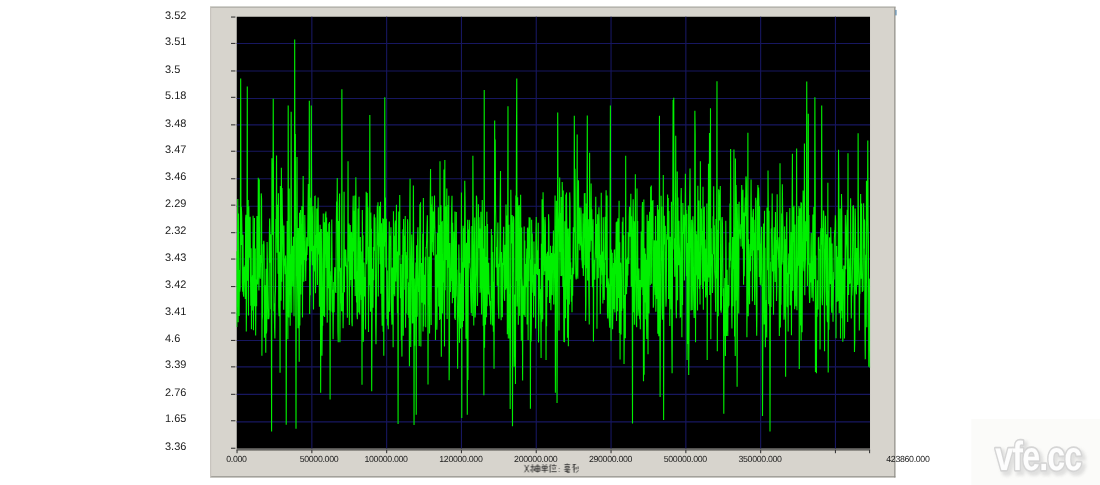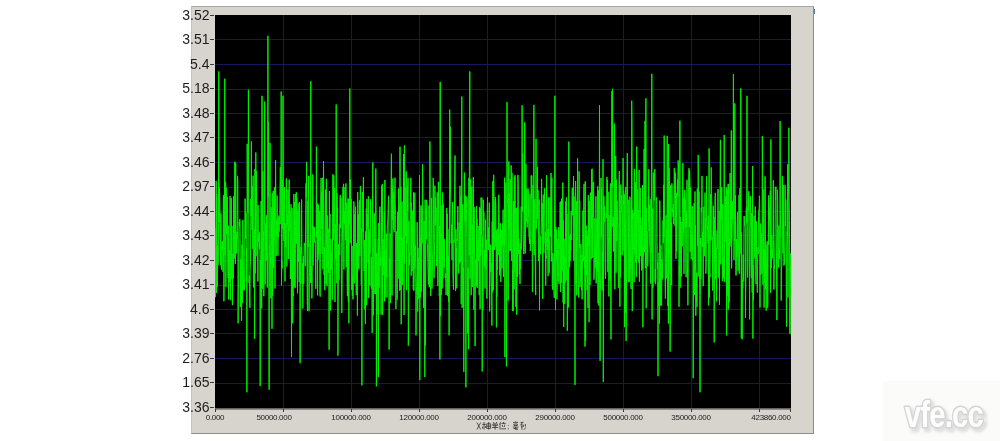--- a/index.html
+++ b/index.html
@@ -1,19 +1,19 @@
 <!DOCTYPE html>
 <html><head><meta charset="utf-8"><style>
 *{margin:0;padding:0;box-sizing:border-box}
 html,body{width:1000px;height:441px;background:#ffffff;overflow:hidden;font-family:"Liberation Sans",sans-serif;}
 #panel{position:absolute;left:191px;top:6px;width:623px;height:428px;background:#d7d4cd;
  border-top:1px solid #a9a7a1;border-left:1px solid #c6c3bc;border-right:1px solid #8e8c86;border-bottom:1px solid #8e8c86;}
 #plot{position:absolute;left:215px;top:15px;}
 #pshadow{position:absolute;left:215px;top:408px;width:576px;height:2px;background:linear-gradient(#4f4f4f,#a5a29b);}
-.yl{position:absolute;left:150px;width:59.5px;text-align:right;font-size:14px;line-height:8px;color:#1c1c1c;will-change:transform;}
+.yl{position:absolute;left:150px;width:59.5px;text-align:left;font-size:10px;line-height:8px;color:#1c1c1c;will-change:transform;}
 .yt{position:absolute;left:210px;width:4px;height:1px;background:#3a3a3a;}
 .xl{position:absolute;top:413.6px;width:90px;text-align:center;font-size:8px;line-height:8px;letter-spacing:-0.3px;color:#1c1c1c;will-change:transform;}
 .xt{position:absolute;top:408.6px;width:1px;height:3px;background:#3a3a3a;}
 #unit{position:absolute;left:476px;top:420px;}
 #bluemark{position:absolute;left:814px;top:9px;width:1px;height:5px;background:#4c80a8;}
 #wmbox{position:absolute;left:883px;top:381px;width:117px;height:60px;background:#fbfbf9;}
 #wm{position:absolute;left:840px;top:390px;}
 </style></head><body>
 <div id="panel"></div>
 <svg id="plot" width="576" height="393" viewBox="0 0 576 393">
@@ -43,69 +43,69 @@
 <line x1="476.5" y1="0" x2="476.5" y2="393"></line>
 <line x1="544.5" y1="0" x2="544.5" y2="393"></line>
 </g>
 <polyline points="0.0,213.3 0.3,282.2 0.6,240.2 0.9,205.6 1.2,165.9 1.5,277.9 1.8,179.2 2.1,228.9 2.4,272.2 2.7,230.5 3.0,250.2 3.3,246.4 3.5,208.5 3.8,56.4 4.1,207.8 4.4,172.9 4.7,181.0 5.0,198.9 5.3,242.1 5.6,250.1 5.9,198.4 6.2,251.9 6.5,254.7 6.8,243.2 7.1,227.4 7.4,234.8 7.7,226.1 8.0,256.9 8.3,183.6 8.6,180.2 8.9,286.3 9.2,255.2 9.5,194.3 9.8,63.7 10.0,236.6 10.3,240.2 10.6,166.9 10.9,271.9 11.2,172.6 11.5,200.8 11.8,219.2 12.1,185.4 12.4,182.0 12.7,231.0 13.0,263.0 13.3,210.7 13.6,284.4 13.9,237.0 14.2,250.8 14.5,235.2 14.8,267.2 15.1,181.1 15.4,285.2 15.7,258.3 16.0,250.9 16.3,183.1 16.6,263.5 16.8,214.8 17.1,211.0 17.4,290.1 17.7,258.2 18.0,239.0 18.3,263.5 18.6,181.3 18.9,195.9 19.2,243.7 19.5,219.2 19.8,146.6 20.1,211.5 20.4,249.0 20.7,147.9 21.0,237.2 21.3,219.1 21.6,238.4 21.9,216.8 22.2,224.0 22.5,160.8 22.8,166.0 23.1,308.4 23.3,276.3 23.6,273.0 23.9,228.4 24.2,207.1 24.5,211.3 24.8,203.9 25.1,208.5 25.4,292.0 25.7,246.8 26.0,244.3 26.3,272.6 26.6,305.7 26.9,229.4 27.2,288.1 27.5,285.2 27.8,205.0 28.1,222.5 28.4,250.4 28.7,275.3 29.0,265.8 29.3,275.2 29.6,272.0 29.8,208.6 30.1,183.6 30.4,195.8 30.7,223.8 31.0,197.9 31.3,266.2 31.6,233.6 31.9,377.3 32.2,128.8 32.5,193.8 32.8,198.3 33.1,184.2 33.4,74.7 33.7,185.6 34.0,267.9 34.3,260.6 34.6,282.3 34.9,292.8 35.2,255.2 35.5,246.8 35.8,184.1 36.1,201.0 36.4,126.3 36.6,181.7 36.9,214.8 37.2,171.1 37.5,191.4 37.8,233.8 38.1,160.7 38.4,264.4 38.7,272.4 39.0,224.4 39.3,213.9 39.6,323.9 39.9,154.0 40.2,180.3 40.5,258.4 40.8,137.5 41.1,241.2 41.4,155.9 41.7,182.6 42.0,190.2 42.3,211.8 42.6,233.6 42.9,266.5 43.1,190.1 43.4,226.6 43.7,220.0 44.0,220.9 44.3,234.2 44.6,217.2 44.9,229.0 45.2,371.1 45.5,245.0 45.8,272.8 46.1,186.0 46.4,243.7 46.7,293.4 47.0,80.8 47.3,245.0 47.6,273.7 47.9,156.3 48.2,218.8 48.5,216.1 48.8,281.2 49.1,243.7 49.4,200.0 49.7,86.5 49.9,180.6 50.2,269.4 50.5,208.7 50.8,234.9 51.1,208.4 51.4,245.4 51.7,200.3 52.0,243.9 52.3,272.5 52.6,236.5 52.9,20.8 53.2,182.1 53.5,106.8 53.8,214.3 54.1,374.7 54.4,230.8 54.7,231.5 55.0,127.8 55.3,224.7 55.6,254.1 55.9,283.3 56.2,192.2 56.4,203.9 56.7,231.5 57.0,313.8 57.3,178.3 57.6,280.9 57.9,240.0 58.2,175.8 58.5,252.7 58.8,188.7 59.1,225.4 59.4,172.3 59.7,213.8 60.0,273.6 60.3,195.0 60.6,145.1 60.9,211.1 61.2,241.1 61.5,204.6 61.8,221.3 62.1,180.5 62.4,201.4 62.7,222.7 62.9,240.5 63.2,219.8 63.5,222.3 63.8,200.6 64.1,216.8 64.4,202.5 64.7,208.9 65.0,173.9 65.3,152.2 65.6,165.3 65.9,209.2 66.2,76.5 66.5,270.4 66.8,246.0 67.1,253.4 67.4,164.7 67.7,213.4 68.0,80.8 68.3,177.0 68.6,210.1 68.9,226.2 69.2,188.4 69.5,172.3 69.7,234.3 70.0,266.4 70.3,208.3 70.6,231.9 70.9,225.3 71.2,163.6 71.5,163.4 71.8,251.5 72.1,238.1 72.4,198.6 72.7,210.3 73.0,174.6 73.3,196.1 73.6,244.0 73.9,183.5 74.2,164.6 74.5,198.4 74.8,216.3 75.1,195.9 75.4,263.9 75.7,239.6 76.0,189.3 76.2,203.5 76.5,342.1 76.8,226.8 77.1,193.1 77.4,223.7 77.7,308.3 78.0,277.8 78.3,281.2 78.6,227.4 78.9,179.0 79.2,272.0 79.5,200.3 79.8,187.1 80.1,273.2 80.4,233.6 80.7,179.2 81.0,188.6 81.3,177.3 81.6,228.7 81.9,182.7 82.2,259.3 82.5,278.3 82.8,195.7 83.0,246.5 83.3,233.0 83.6,247.0 83.9,188.2 84.2,267.0 84.5,186.9 84.8,200.6 85.1,348.2 85.4,235.5 85.7,268.2 86.0,231.5 86.3,239.4 86.6,184.5 86.9,228.5 87.2,269.0 87.5,248.5 87.8,293.5 88.1,266.5 88.4,241.4 88.7,268.9 89.0,240.8 89.3,227.9 89.5,229.3 89.8,232.1 90.1,250.2 90.4,251.3 90.7,189.6 91.0,168.3 91.3,181.8 91.6,146.9 91.9,219.5 92.2,286.5 92.5,296.1 92.8,185.9 93.1,231.9 93.4,173.3 93.7,160.9 94.0,296.2 94.3,261.8 94.6,257.4 94.9,228.4 95.2,230.7 95.5,267.7 95.8,66.2 96.0,268.2 96.3,264.9 96.6,251.2 96.9,283.4 97.2,264.8 97.5,206.1 97.8,159.4 98.1,250.7 98.4,216.5 98.7,211.5 99.0,227.0 99.3,212.0 99.6,221.9 99.9,227.6 100.2,226.4 100.5,243.5 100.8,273.8 101.1,223.7 101.4,131.6 101.7,222.7 102.0,210.9 102.3,188.2 102.6,280.4 102.8,199.7 103.1,244.7 103.4,189.6 103.7,239.5 104.0,237.8 104.3,195.8 104.6,197.0 104.9,277.7 105.2,281.6 105.5,220.3 105.8,177.2 106.1,163.0 106.4,213.7 106.7,176.6 107.0,238.9 107.3,220.9 107.6,162.8 107.9,254.2 108.2,211.0 108.5,146.2 108.8,187.5 109.1,260.0 109.3,231.9 109.6,271.7 109.9,275.2 110.2,209.2 110.5,174.6 110.8,191.6 111.1,269.0 111.4,163.8 111.7,243.1 112.0,271.0 112.3,249.2 112.6,200.5 112.9,252.9 113.2,245.0 113.5,257.7 113.8,213.7 114.1,334.7 114.4,176.0 114.7,220.2 115.0,198.9 115.3,295.7 115.6,229.8 115.9,223.7 116.1,232.8 116.4,254.5 116.7,238.7 117.0,236.8 117.3,284.6 117.6,201.2 117.9,159.3 118.2,225.1 118.5,220.3 118.8,160.4 119.1,184.2 119.4,173.4 119.7,227.8 120.0,286.9 120.3,209.4 120.6,226.7 120.9,244.4 121.2,89.5 121.5,246.2 121.8,268.3 122.1,178.3 122.4,210.5 122.6,192.9 122.9,340.6 123.2,285.5 123.5,229.4 123.8,256.0 124.1,264.8 124.4,209.6 124.7,239.8 125.0,183.5 125.3,179.8 125.6,213.0 125.9,182.8 126.2,215.5 126.5,278.0 126.8,298.0 127.1,270.3 127.4,226.3 127.7,192.2 128.0,171.8 128.3,208.0 128.6,168.8 128.9,254.5 129.1,219.1 129.4,196.4 129.7,209.4 130.0,172.2 130.3,189.4 130.6,225.2 130.9,168.4 131.2,252.1 131.5,238.4 131.8,187.9 132.1,263.0 132.4,281.1 132.7,212.0 133.0,183.4 133.3,286.7 133.6,184.0 133.9,308.3 134.2,188.1 134.5,209.2 134.8,73.5 135.1,204.9 135.4,164.5 135.7,228.1 135.9,199.5 136.2,183.9 136.5,224.7 136.8,274.9 137.1,230.9 137.4,280.9 137.7,260.9 138.0,284.4 138.3,259.1 138.6,210.5 138.9,186.4 139.2,268.4 139.5,199.3 139.8,200.9 140.1,208.6 140.4,191.5 140.7,256.9 141.0,269.9 141.3,280.1 141.6,228.2 141.9,241.0 142.2,255.8 142.4,300.6 142.7,177.1 143.0,252.5 143.3,220.5 143.6,199.4 143.9,254.4 144.2,188.8 144.5,185.4 144.8,240.9 145.1,215.9 145.4,171.1 145.7,210.2 146.0,238.1 146.3,269.8 146.6,213.6 146.9,370.4 147.2,218.2 147.5,177.2 147.8,205.1 148.1,217.1 148.4,162.2 148.7,234.4 149.0,256.1 149.2,253.8 149.5,225.0 149.8,294.2 150.1,284.2 150.4,309.2 150.7,216.5 151.0,256.9 151.3,193.4 151.6,290.2 151.9,184.0 152.2,212.9 152.5,200.9 152.8,199.3 153.1,248.3 153.4,181.3 153.7,282.9 154.0,214.1 154.3,270.1 154.6,217.0 154.9,238.3 155.2,231.8 155.5,184.3 155.7,187.9 156.0,271.3 156.3,241.7 156.6,273.9 156.9,250.3 157.2,317.9 157.5,180.0 157.8,147.4 158.1,270.8 158.4,300.4 158.7,232.1 159.0,220.3 159.3,198.2 159.6,223.5 159.9,279.0 160.2,223.9 160.5,278.9 160.8,153.6 161.1,216.3 161.4,371.3 161.7,238.1 162.0,299.4 162.2,257.0 162.5,273.2 162.8,244.3 163.1,223.7 163.4,362.1 163.7,208.0 164.0,257.8 164.3,272.9 164.6,203.9 164.9,191.6 165.2,226.5 165.5,250.5 165.8,242.3 166.1,299.5 166.4,229.2 166.7,170.7 167.0,215.2 167.3,168.9 167.6,300.1 167.9,228.8 168.2,224.2 168.5,252.2 168.8,260.2 169.0,249.1 169.3,197.5 169.6,286.4 169.9,164.9 170.2,281.8 170.5,247.5 170.8,245.6 171.1,234.7 171.4,261.9 171.7,218.5 172.0,282.6 172.3,210.2 172.6,210.3 172.9,202.2 173.2,190.3 173.5,180.8 173.8,203.1 174.1,334.6 174.4,243.5 174.7,261.9 175.0,218.3 175.3,249.6 175.5,288.1 175.8,269.7 176.1,169.6 176.4,138.7 176.7,207.5 177.0,280.5 177.3,170.8 177.6,205.0 177.9,163.5 178.2,194.5 178.5,214.4 178.8,177.3 179.1,217.2 179.4,184.8 179.7,183.2 180.0,162.7 180.3,190.0 180.6,200.3 180.9,294.0 181.2,223.2 181.5,219.5 181.8,216.3 182.1,284.8 182.3,278.8 182.6,196.9 182.9,245.7 183.2,245.2 183.5,173.5 183.8,263.6 184.1,189.5 184.4,229.6 184.7,275.8 185.0,131.7 185.3,254.7 185.6,274.9 185.9,171.7 186.2,309.3 186.5,242.9 186.8,187.0 187.1,186.7 187.4,270.0 187.7,222.5 188.0,241.7 188.3,221.0 188.6,139.2 188.8,253.8 189.1,300.0 189.4,130.4 189.7,248.8 190.0,181.2 190.3,172.6 190.6,221.3 190.9,211.0 191.2,156.3 191.5,275.1 191.8,198.0 192.1,228.4 192.4,171.4 192.7,195.9 193.0,162.9 193.3,330.7 193.6,303.4 193.9,205.9 194.2,234.3 194.5,250.4 194.8,238.9 195.1,239.3 195.3,193.2 195.6,174.9 195.9,162.9 196.2,260.6 196.5,187.6 196.8,232.3 197.1,256.0 197.4,226.0 197.7,195.6 198.0,202.2 198.3,274.5 198.6,177.3 198.9,275.8 199.2,255.6 199.5,253.6 199.8,177.8 200.1,235.5 200.4,230.2 200.7,254.5 201.0,320.3 201.3,280.3 201.6,271.8 201.9,256.5 202.1,207.2 202.4,224.0 202.7,296.6 203.0,233.0 203.3,263.2 203.6,283.6 203.9,242.9 204.2,256.7 204.5,160.1 204.8,365.1 205.1,223.4 205.4,282.3 205.7,228.3 206.0,190.3 206.3,276.8 206.6,216.9 206.9,192.6 207.2,228.3 207.5,149.3 207.8,168.2 208.1,218.7 208.4,263.0 208.6,293.0 208.9,208.9 209.2,205.7 209.5,258.0 209.8,362.0 210.1,184.7 210.4,330.4 210.7,246.0 211.0,193.6 211.3,224.3 211.6,184.9 211.9,192.5 212.2,227.8 212.5,229.4 212.8,246.5 213.1,259.2 213.4,269.5 213.7,249.1 214.0,190.4 214.3,272.2 214.6,229.7 214.9,126.5 215.2,184.0 215.4,244.6 215.7,280.9 216.0,230.6 216.3,206.9 216.6,182.8 216.9,273.7 217.2,269.8 217.5,244.5 217.8,233.7 218.1,162.9 218.4,165.2 218.7,226.1 219.0,263.1 219.3,250.1 219.6,225.3 219.9,170.7 220.2,210.7 220.5,182.4 220.8,208.4 221.1,192.8 221.4,251.2 221.7,242.7 221.9,244.4 222.2,177.4 222.5,239.6 222.8,270.9 223.1,244.3 223.4,166.8 223.7,206.5 224.0,233.4 224.3,281.2 224.6,211.0 224.9,344.4 225.2,66.9 225.5,301.1 225.8,249.8 226.1,190.4 226.4,280.2 226.7,251.9 227.0,218.7 227.3,273.4 227.6,177.6 227.9,263.5 228.2,188.7 228.4,238.4 228.7,238.8 229.0,252.8 229.3,223.9 229.6,247.1 229.9,253.7 230.2,263.0 230.5,258.7 230.8,266.2 231.1,280.0 231.4,263.4 231.7,193.1 232.0,255.8 232.3,198.6 232.6,281.0 232.9,214.0 233.2,231.8 233.5,286.7 233.8,241.2 234.1,320.3 234.4,258.4 234.7,94.6 235.0,162.6 235.2,111.8 235.5,174.2 235.8,191.0 236.1,228.2 236.4,220.2 236.7,209.5 237.0,244.8 237.3,206.3 237.6,187.2 237.9,259.9 238.2,268.7 238.5,274.7 238.8,224.8 239.1,227.7 239.4,211.5 239.7,168.6 240.0,140.5 240.3,245.4 240.6,276.1 240.9,214.0 241.2,251.4 241.5,233.3 241.7,273.3 242.0,223.8 242.3,225.8 242.6,204.6 242.9,191.2 243.2,237.5 243.5,256.2 243.8,258.5 244.1,207.6 244.4,220.1 244.7,248.4 245.0,170.8 245.3,247.0 245.6,203.6 245.9,180.9 246.2,288.8 246.5,191.9 246.8,81.5 247.1,292.7 247.4,264.4 247.7,189.4 248.0,241.9 248.3,292.7 248.5,252.6 248.8,356.8 249.1,269.6 249.4,157.5 249.7,192.0 250.0,206.4 250.3,192.1 250.6,180.5 250.9,372.4 251.2,223.2 251.5,193.4 251.8,181.6 252.1,185.1 252.4,318.5 252.7,265.6 253.0,252.7 253.3,279.7 253.6,334.2 253.9,162.8 254.2,240.4 254.5,112.0 254.8,56.4 255.0,263.6 255.3,247.7 255.6,164.3 255.9,224.4 256.2,280.2 256.5,172.1 256.8,172.8 257.1,171.5 257.4,272.0 257.7,209.6 258.0,238.6 258.3,162.0 258.6,220.1 258.9,294.8 259.2,191.9 259.5,235.9 259.8,244.1 260.1,331.0 260.4,247.1 260.7,244.8 261.0,247.2 261.3,271.2 261.5,191.0 261.8,271.5 262.1,203.6 262.4,273.1 262.7,232.5 263.0,225.1 263.3,246.2 263.6,225.0 263.9,211.0 264.2,280.1 264.5,192.7 264.8,191.9 265.1,294.1 265.4,193.4 265.7,240.7 266.0,182.6 266.3,189.1 266.6,220.1 266.9,182.7 267.2,356.5 267.5,220.8 267.8,295.5 268.1,277.8 268.3,184.8 268.6,215.3 268.9,197.3 269.2,241.8 269.5,251.2 269.8,235.1 270.1,273.6 270.4,204.5 270.7,254.1 271.0,240.1 271.3,244.9 271.6,224.7 271.9,283.6 272.2,200.7 272.5,182.3 272.8,210.3 273.1,234.1 273.4,212.6 273.7,235.1 274.0,230.3 274.3,187.6 274.6,296.4 274.8,283.3 275.1,247.1 275.4,229.6 275.7,256.8 276.0,247.8 276.3,271.1 276.6,269.7 276.9,310.5 277.2,206.5 277.5,277.4 277.8,166.1 278.1,258.4 278.4,275.2 278.7,159.8 279.0,183.6 279.3,185.2 279.6,235.0 279.9,212.4 280.2,231.6 280.5,182.2 280.8,189.8 281.1,232.4 281.4,312.3 281.6,215.5 281.9,281.7 282.2,218.0 282.5,255.0 282.8,213.8 283.1,239.6 283.4,239.5 283.7,179.8 284.0,187.6 284.3,229.5 284.6,260.4 284.9,217.6 285.2,256.9 285.5,208.4 285.8,267.0 286.1,241.4 286.4,215.1 286.7,228.6 287.0,253.3 287.3,224.7 287.6,208.5 287.9,230.4 288.1,194.6 288.4,261.9 288.7,238.8 289.0,215.5 289.3,231.0 289.6,162.7 289.9,342.0 290.2,227.9 290.5,217.4 290.8,167.6 291.1,223.8 291.4,351.4 291.7,272.4 292.0,87.2 292.3,177.3 292.6,188.3 292.9,198.9 293.2,285.4 293.5,185.8 293.8,146.4 294.1,213.8 294.4,178.6 294.6,203.0 294.9,235.9 295.2,164.0 295.5,236.0 295.8,233.5 296.1,150.4 296.4,164.2 296.7,245.8 297.0,158.1 297.3,233.7 297.6,295.9 297.9,255.7 298.2,296.1 298.5,186.1 298.8,230.6 299.1,274.3 299.4,161.9 299.7,257.2 300.0,160.1 300.3,191.5 300.6,192.5 300.9,292.0 301.2,193.1 301.4,231.1 301.7,299.8 302.0,256.7 302.3,192.6 302.6,261.8 302.9,159.9 303.2,169.1 303.5,238.9 303.8,223.4 304.1,243.4 304.4,259.2 304.7,234.9 305.0,268.9 305.3,228.5 305.6,253.9 305.9,218.2 306.2,191.6 306.5,234.3 306.8,223.8 307.1,90.3 307.4,196.4 307.7,138.3 307.9,160.4 308.2,215.2 308.5,236.4 308.8,239.0 309.1,236.5 309.4,232.6 309.7,107.3 310.0,225.2 310.3,238.4 310.6,194.2 310.9,148.8 311.2,206.5 311.5,187.5 311.8,173.7 312.1,212.6 312.4,204.5 312.7,208.2 313.0,173.6 313.3,177.0 313.6,203.6 313.9,220.7 314.2,222.9 314.5,228.9 314.7,207.6 315.0,179.2 315.3,236.0 315.6,224.4 315.9,225.8 316.2,160.6 316.5,182.7 316.8,160.5 317.1,213.8 317.4,276.8 317.7,261.0 318.0,170.1 318.3,228.9 318.6,184.1 318.9,89.9 319.2,240.0 319.5,191.1 319.8,184.3 320.1,230.8 320.4,260.1 320.7,280.1 321.0,123.8 321.2,213.9 321.5,212.3 321.8,195.6 322.1,181.4 322.4,151.9 322.7,203.8 323.0,175.2 323.3,222.1 323.6,246.1 323.9,209.8 324.2,184.4 324.5,295.4 324.8,230.7 325.1,238.5 325.4,221.2 325.7,239.2 326.0,220.1 326.3,202.0 326.6,163.9 326.9,209.2 327.2,219.5 327.5,188.6 327.7,283.8 328.0,240.4 328.3,179.7 328.6,232.7 328.9,237.9 329.2,192.7 329.5,173.4 329.8,188.9 330.1,228.5 330.4,216.6 330.7,270.5 331.0,241.5 331.3,243.3 331.6,160.3 331.9,230.8 332.2,223.9 332.5,235.2 332.8,213.6 333.1,260.9 333.4,182.4 333.7,216.9 334.0,252.4 334.3,257.7 334.5,223.9 334.8,235.1 335.1,182.1 335.4,221.4 335.7,210.9 336.0,158.0 336.3,246.4 336.6,180.0 336.9,162.7 337.2,268.4 337.5,274.6 337.8,238.1 338.1,241.9 338.4,244.2 338.7,273.1 339.0,276.7 339.3,282.9 339.6,186.3 339.9,80.8 340.2,249.3 340.5,295.0 340.8,211.9 341.0,244.8 341.3,229.9 341.6,214.7 341.9,284.4 342.2,265.5 342.5,234.6 342.8,224.1 343.1,266.2 343.4,212.4 343.7,212.3 344.0,269.0 344.3,234.9 344.6,229.3 344.9,215.8 345.2,187.0 345.5,276.9 345.8,186.3 346.1,244.5 346.4,268.0 346.7,183.5 347.0,225.4 347.3,255.8 347.6,209.8 347.8,167.6 348.1,287.7 348.4,205.2 348.7,311.9 349.0,223.7 349.3,224.8 349.6,289.0 349.9,243.3 350.2,267.8 350.5,222.6 350.8,186.5 351.1,220.1 351.4,182.4 351.7,265.4 352.0,198.9 352.3,315.8 352.6,281.0 352.9,253.2 353.2,270.4 353.5,292.4 353.8,126.6 354.1,247.2 354.3,229.7 354.6,252.5 354.9,220.7 355.2,245.8 355.5,219.2 355.8,235.5 356.1,196.1 356.4,221.3 356.7,224.9 357.0,181.8 357.3,172.9 357.6,200.3 357.9,174.6 358.2,187.4 358.5,161.2 358.8,245.6 359.1,181.5 359.4,204.3 359.7,212.1 360.0,369.9 360.3,186.3 360.6,166.1 360.8,184.5 361.1,268.9 361.4,186.1 361.7,280.3 362.0,222.0 362.3,225.4 362.6,143.3 362.9,237.1 363.2,265.7 363.5,279.9 363.8,282.5 364.1,156.4 364.4,232.9 364.7,185.9 365.0,272.0 365.3,263.2 365.6,248.3 365.9,229.1 366.2,264.5 366.5,275.2 366.8,239.6 367.1,284.3 367.4,245.1 367.6,248.4 367.9,195.5 368.2,234.3 368.5,246.1 368.8,175.3 369.1,168.7 369.4,253.2 369.7,240.7 370.0,331.6 370.3,166.3 370.6,325.6 370.9,219.8 371.2,210.7 371.5,260.1 371.8,215.7 372.1,275.2 372.4,221.1 372.7,267.9 373.0,293.1 373.3,180.2 373.6,231.2 373.9,220.7 374.1,307.1 374.4,185.9 374.7,209.7 375.0,270.1 375.3,185.8 375.6,177.6 375.9,199.5 376.2,244.3 376.5,154.7 376.8,212.9 377.1,153.7 377.4,242.9 377.7,184.8 378.0,167.8 378.3,202.2 378.6,166.9 378.9,264.7 379.2,261.9 379.5,242.9 379.8,203.4 380.1,215.0 380.4,242.1 380.7,253.2 380.9,181.3 381.2,268.4 381.5,245.7 381.8,203.6 382.1,244.8 382.4,256.7 382.7,171.4 383.0,288.4 383.3,175.5 383.6,257.4 383.9,290.7 384.2,255.0 384.5,90.3 384.8,251.5 385.1,345.9 385.4,275.7 385.7,262.7 386.0,162.9 386.3,222.2 386.6,172.8 386.9,230.3 387.2,275.6 387.4,236.9 387.7,271.7 388.0,144.2 388.3,366.9 388.6,209.7 388.9,181.1 389.2,207.2 389.5,191.4 389.8,191.1 390.1,246.0 390.4,263.8 390.7,258.3 391.0,203.9 391.3,197.8 391.6,203.0 391.9,161.9 392.2,194.3 392.5,164.9 392.8,256.8 393.1,176.8 393.4,229.8 393.7,223.9 393.9,281.4 394.2,200.3 394.5,221.3 394.8,230.5 395.1,266.1 395.4,168.5 395.7,285.5 396.0,324.4 396.3,246.9 396.6,178.1 396.9,76.0 397.2,171.6 397.5,73.8 397.8,211.9 398.1,201.7 398.4,236.5 398.7,202.2 399.0,224.5 399.3,108.5 399.6,266.0 399.9,274.3 400.2,244.3 400.5,208.3 400.7,140.8 401.0,257.9 401.3,164.6 401.6,217.5 401.9,226.2 402.2,185.7 402.5,206.4 402.8,214.6 403.1,244.4 403.4,273.1 403.7,272.7 404.0,172.1 404.3,156.0 404.6,194.1 404.9,291.6 405.2,196.1 405.5,262.2 405.8,169.6 406.1,197.6 406.4,181.0 406.7,180.2 407.0,189.1 407.2,240.1 407.5,211.4 407.8,183.3 408.1,143.0 408.4,190.0 408.7,175.8 409.0,236.1 409.3,179.3 409.6,312.2 409.9,206.0 410.2,244.1 410.5,297.7 410.8,171.9 411.1,326.0 411.4,287.1 411.7,236.3 412.0,162.8 412.3,138.1 412.6,190.5 412.9,216.2 413.2,267.2 413.5,212.5 413.8,184.8 414.0,198.3 414.3,266.9 414.6,228.0 414.9,181.7 415.2,192.9 415.5,248.1 415.8,266.9 416.1,274.0 416.4,255.3 416.7,85.7 417.0,108.3 417.3,296.1 417.6,195.0 417.9,204.4 418.2,197.9 418.5,234.8 418.8,235.6 419.1,267.2 419.4,153.9 419.7,238.9 420.0,222.7 420.3,167.3 420.5,217.8 420.8,247.6 421.1,225.4 421.4,261.9 421.7,131.5 422.0,244.3 422.3,216.2 422.6,174.5 422.9,208.0 423.2,195.0 423.5,211.9 423.8,247.8 424.1,154.8 424.4,266.7 424.7,213.7 425.0,180.8 425.3,173.0 425.6,240.8 425.9,202.8 426.2,233.5 426.5,255.4 426.8,210.8 427.0,249.2 427.3,253.4 427.6,170.1 427.9,312.2 428.2,230.9 428.5,241.4 428.8,222.3 429.1,133.9 429.4,237.3 429.7,211.6 430.0,105.9 430.3,253.2 430.6,242.3 430.9,83.3 431.2,293.3 431.5,192.6 431.8,226.4 432.1,216.2 432.4,224.2 432.7,251.4 433.0,241.8 433.3,181.6 433.6,206.3 433.8,154.4 434.1,216.1 434.4,189.8 434.7,231.7 435.0,237.0 435.3,250.4 435.6,268.5 435.9,184.1 436.2,238.2 436.5,195.8 436.8,58.8 437.1,304.4 437.4,193.8 437.7,261.4 438.0,272.6 438.3,157.7 438.6,157.9 438.9,176.6 439.2,185.4 439.5,177.0 439.8,154.2 440.1,267.3 440.3,254.1 440.6,269.3 440.9,263.8 441.2,184.7 441.5,182.3 441.8,189.3 442.1,226.6 442.4,254.4 442.7,247.0 443.0,361.2 443.3,267.5 443.6,290.5 443.9,237.7 444.2,240.3 444.5,308.6 444.8,185.6 445.1,214.8 445.4,290.5 445.7,237.9 446.0,230.2 446.3,280.9 446.6,290.5 446.9,244.2 447.1,264.6 447.4,248.8 447.7,263.0 448.0,205.5 448.3,228.2 448.6,169.9 448.9,222.1 449.2,120.5 449.5,200.8 449.8,235.1 450.1,267.0 450.4,283.7 450.7,251.0 451.0,200.4 451.3,263.5 451.6,213.9 451.9,229.5 452.2,120.9 452.5,192.0 452.8,290.9 453.1,256.9 453.4,308.6 453.6,129.1 453.9,258.2 454.2,153.2 454.5,175.6 454.8,198.9 455.1,336.6 455.4,262.8 455.7,170.4 456.0,238.5 456.3,208.3 456.6,270.0 456.9,168.4 457.2,197.2 457.5,193.7 457.8,195.4 458.1,202.1 458.4,188.9 458.7,209.1 459.0,179.3 459.3,153.1 459.6,178.4 459.9,191.1 460.1,211.2 460.4,157.6 460.7,198.1 461.0,243.8 461.3,178.1 461.6,236.2 461.9,211.9 462.2,177.5 462.5,164.5 462.8,181.5 463.1,145.4 463.4,147.2 463.7,165.2 464.0,291.7 464.3,250.6 464.6,260.2 464.9,105.7 465.2,272.5 465.5,202.4 465.8,237.5 466.1,236.1 466.4,261.5 466.7,215.3 466.9,206.9 467.2,231.5 467.5,182.2 467.8,148.2 468.1,188.8 468.4,217.8 468.7,182.6 469.0,258.8 469.3,204.7 469.6,177.9 469.9,174.9 470.2,212.8 470.5,184.7 470.8,241.9 471.1,262.2 471.4,196.5 471.7,211.7 472.0,164.8 472.3,236.4 472.6,264.8 472.9,290.3 473.2,265.1 473.4,167.5 473.7,166.0 474.0,153.2 474.3,212.5 474.6,155.4 474.9,166.7 475.2,236.8 475.5,172.2 475.8,206.3 476.1,244.2 476.4,241.3 476.7,207.0 477.0,206.5 477.3,191.1 477.6,245.3 477.9,243.3 478.2,363.2 478.5,293.5 478.8,221.0 479.1,188.2 479.4,238.3 479.7,279.9 480.0,176.5 480.2,255.4 480.5,210.3 480.8,300.6 481.1,265.1 481.4,286.6 481.7,257.8 482.0,291.9 482.3,173.7 482.6,230.6 482.9,218.6 483.2,139.9 483.5,179.7 483.8,261.3 484.1,176.7 484.4,262.9 484.7,261.6 485.0,377.3 485.3,280.3 485.6,222.9 485.9,264.2 486.2,192.7 486.5,197.2 486.7,191.5 487.0,160.9 487.3,231.9 487.6,216.9 487.9,217.8 488.2,271.1 488.5,211.2 488.8,191.7 489.1,231.0 489.4,227.5 489.7,241.3 490.0,177.7 490.3,232.7 490.6,203.1 490.9,258.7 491.2,247.2 491.5,161.5 491.8,200.8 492.1,209.6 492.4,210.8 492.7,215.8 493.0,228.3 493.2,200.6 493.5,290.5 493.8,234.2 494.1,133.4 494.4,282.7 494.7,259.0 495.0,262.1 495.3,229.4 495.6,179.0 495.9,225.5 496.2,152.4 496.5,176.2 496.8,192.0 497.1,223.3 497.4,222.0 497.7,275.6 498.0,271.5 498.3,190.8 498.6,221.5 498.9,214.5 499.2,327.4 499.5,202.3 499.8,243.1 500.0,184.9 500.3,177.8 500.6,263.1 500.9,264.3 501.2,232.9 501.5,286.4 501.8,227.8 502.1,215.4 502.4,234.2 502.7,230.0 503.0,174.1 503.3,262.6 503.6,259.6 503.9,244.8 504.2,196.0 504.5,289.8 504.8,225.9 505.1,169.4 505.4,124.8 505.7,249.4 506.0,173.5 506.3,204.7 506.5,201.6 506.8,172.1 507.1,241.2 507.4,266.2 507.7,189.2 508.0,244.1 508.3,242.4 508.6,263.3 508.9,256.9 509.2,120.0 509.5,267.0 509.8,233.2 510.1,221.9 510.4,222.8 510.7,181.4 511.0,226.6 511.3,172.2 511.6,320.4 511.9,197.8 512.2,174.4 512.5,246.6 512.8,280.8 513.1,168.8 513.3,294.5 513.6,169.3 513.9,210.0 514.2,287.1 514.5,222.5 514.8,222.2 515.1,158.1 515.4,184.9 515.7,227.6 516.0,231.6 516.3,115.4 516.6,253.4 516.9,229.1 517.2,220.9 517.5,186.2 517.8,204.3 518.1,194.8 518.4,59.0 518.7,197.3 519.0,244.9 519.3,223.4 519.6,225.6 519.8,88.4 520.1,221.3 520.4,180.4 520.7,250.6 521.0,260.5 521.3,256.0 521.6,224.3 521.9,241.9 522.2,208.7 522.5,196.9 522.8,237.0 523.1,255.7 523.4,236.5 523.7,224.9 524.0,180.1 524.3,258.8 524.6,232.3 524.9,173.2 525.2,238.7 525.5,213.8 525.8,73.5 526.1,156.0 526.3,323.1 526.6,217.3 526.9,283.1 527.2,324.4 527.5,265.3 527.8,273.0 528.1,239.7 528.4,246.8 528.7,266.3 529.0,201.3 529.3,201.0 529.6,211.4 529.9,211.9 530.2,212.8 530.5,302.8 530.8,266.2 531.1,196.7 531.4,192.3 531.7,207.6 532.0,80.8 532.3,255.5 532.6,262.5 532.9,246.6 533.1,192.4 533.4,195.4 533.7,176.3 534.0,182.5 534.3,239.3 534.6,304.4 534.9,212.2 535.2,211.3 535.5,181.2 535.8,206.9 536.1,249.3 536.4,262.7 536.7,197.9 537.0,275.7 537.3,278.0 537.6,151.1 537.9,323.6 538.2,250.1 538.5,284.7 538.8,252.8 539.1,200.8 539.4,209.6 539.6,232.3 539.9,243.5 540.2,191.5 540.5,203.6 540.8,263.2 541.1,269.3 541.4,206.3 541.7,239.2 542.0,248.3 542.3,277.6 542.6,250.7 542.9,232.3 543.2,239.1 543.5,201.8 543.8,194.9 544.1,195.1 544.4,180.8 544.7,186.4 545.0,292.5 545.3,210.4 545.6,208.6 545.9,259.6 546.2,230.4 546.4,218.5 546.7,227.7 547.0,258.6 547.3,121.2 547.6,154.7 547.9,269.7 548.2,256.3 548.5,250.6 548.8,174.5 549.1,292.7 549.4,234.1 549.7,267.6 550.0,161.4 550.3,181.9 550.6,274.4 550.9,229.5 551.2,295.6 551.5,251.1 551.8,236.7 552.1,226.4 552.4,228.9 552.7,292.8 552.9,275.1 553.2,230.2 553.5,180.5 553.8,229.8 554.1,211.4 554.4,206.2 554.7,191.8 555.0,184.6 555.3,175.6 555.6,277.7 555.9,124.4 556.2,234.7 556.5,253.1 556.8,220.1 557.1,243.5 557.4,234.6 557.7,242.7 558.0,223.0 558.3,165.2 558.6,224.3 558.9,274.5 559.2,251.4 559.4,253.6 559.7,246.9 560.0,224.3 560.3,172.0 560.6,184.7 560.9,171.7 561.2,213.2 561.5,243.3 561.8,305.1 562.1,293.3 562.4,174.6 562.7,185.4 563.0,243.7 563.3,249.0 563.6,252.6 563.9,210.5 564.2,243.9 564.5,233.1 564.8,244.2 565.1,106.1 565.4,195.7 565.7,223.6 566.0,242.7 566.2,285.5 566.5,251.7 566.8,251.6 567.1,220.0 567.4,161.3 567.7,201.8 568.0,238.4 568.3,170.1 568.6,230.0 568.9,250.5 569.2,248.3 569.5,249.3 569.8,223.6 570.1,169.8 570.4,211.0 570.7,184.4 571.0,186.1 571.3,286.8 571.6,311.7 571.9,237.7 572.2,216.5 572.5,220.7 572.7,149.3 573.0,282.5 573.3,168.8 573.6,178.1 573.9,112.7 574.2,186.0 574.5,205.7 574.8,318.5 575.1,283.3 575.4,267.4 575.7,238.3 576.0,319.6" fill="none" stroke="#00f000" stroke-width="1"></polyline>
 </svg>
 <div id="pshadow"></div>
 <div class="yl" style="top:10.9px">3.52</div>
 <div class="yt" style="top:14.9px"></div>
 <div class="yl" style="top:35.4px">3.51</div>
 <div class="yt" style="top:39.4px"></div>
-<div class="yl" style="top:59.9px">5.4</div>
+<div class="yl" style="top:59.9px">3.5</div>
 <div class="yt" style="top:63.9px"></div>
 <div class="yl" style="top:84.4px">5.18</div>
 <div class="yt" style="top:88.4px"></div>
 <div class="yl" style="top:108.9px">3.48</div>
 <div class="yt" style="top:112.9px"></div>
 <div class="yl" style="top:133.4px">3.47</div>
 <div class="yt" style="top:137.4px"></div>
 <div class="yl" style="top:157.9px">3.46</div>
 <div class="yt" style="top:161.9px"></div>
-<div class="yl" style="top:182.4px">2.97</div>
+<div class="yl" style="top:182.4px">2.29</div>
 <div class="yt" style="top:186.4px"></div>
-<div class="yl" style="top:206.9px">3.44</div>
+<div class="yl" style="top:206.9px">2.32</div>
 <div class="yt" style="top:210.9px"></div>
 <div class="yl" style="top:231.4px">3.43</div>
 <div class="yt" style="top:235.4px"></div>
 <div class="yl" style="top:255.9px">3.42</div>
 <div class="yt" style="top:259.9px"></div>
 <div class="yl" style="top:280.4px">3.41</div>
 <div class="yt" style="top:284.4px"></div>
 <div class="yl" style="top:304.9px">4.6</div>
 <div class="yt" style="top:308.9px"></div>
 <div class="yl" style="top:329.4px">3.39</div>
 <div class="yt" style="top:333.4px"></div>
 <div class="yl" style="top:353.9px">2.76</div>
 <div class="yt" style="top:357.9px"></div>
 <div class="yl" style="top:378.4px">1.65</div>
 <div class="yt" style="top:382.4px"></div>
 <div class="yl" style="top:402.9px">3.36</div>
 <div class="yt" style="top:406.9px"></div>
 <div class="xl" style="left:170.0px">0.000</div>
-<div class="xl" style="left:229px">50000.000</div>
+<div class="xl" style="left:245px">50000.000</div>
 <div class="xl" style="left:305.9px">100000.000</div>
 <div class="xl" style="left:373.8px">120000.000</div>
 <div class="xl" style="left:441.8px">200000.000</div>
 <div class="xl" style="left:509.7px">290000.000</div>
 <div class="xl" style="left:577.7px">500000.000</div>
 <div class="xl" style="left:645.6px">350000.000</div>
 <div class="xt" style="left:215.0px"></div>
 <div class="xt" style="left:282.9px"></div>
 <div class="xt" style="left:350.9px"></div>
 <div class="xt" style="left:418.8px"></div>
 <div class="xt" style="left:486.8px"></div>
 <div class="xt" style="left:554.7px"></div>
 <div class="xt" style="left:622.7px"></div>
 <div class="xt" style="left:690.6px"></div>
 <div class="xt" style="left:758.6px"></div>
 <div class="xt" style="left:790px"></div>
-<div class="xl" style="left:731px;width:80px;text-align:center">423860.000</div>
+<div class="xl" style="left:765px;width:80px;text-align:right">423860.000</div>
 <svg id="unit" width="50" height="11" viewBox="0 0 56 11" preserveAspectRatio="none">
 <g stroke="#1f1f1f" stroke-width="0.75" fill="none">
 
 <path d="M1,2.6 L5.2,9.4 M5.2,2.6 L1,9.4"></path>
 
 <path d="M7,4.4 L11,4.4 M9,2 L9,9.6 M7.3,6.5 L7.3,8.5 M10.7,6 L10.7,8 M12,3.8 L16.4,3.8 M12,6.2 L16.4,6.2 M12,8.4 L16.4,8.4 M12,3.8 L12,8.4 M16.4,3.8 L16.4,8.4 M14.2,2 L14.2,9.6"></path>
 
 <path d="M19.4,2 L20.4,3.2 M23.4,2 L22.4,3.2 M18.9,3.9 L23.9,3.9 M18.9,5.7 L23.9,5.7 M18.9,3.9 L18.9,5.7 M23.9,3.9 L23.9,5.7 M18,7.5 L24.9,7.5 M21.4,3.9 L21.4,9.7"></path>
 
 <path d="M27.6,2 L26.4,4.5 M26.9,3.8 L26.9,9.7 M30.8,2 L30.8,3.4 M28.4,3.4 L33.4,3.4 M29.5,4.8 L30,7 M32.2,4.6 L31.6,7 M28.2,8.8 L33.6,8.8"></path>

